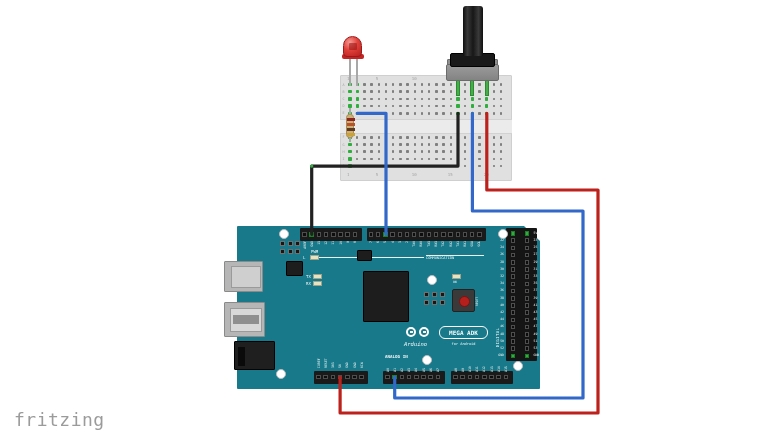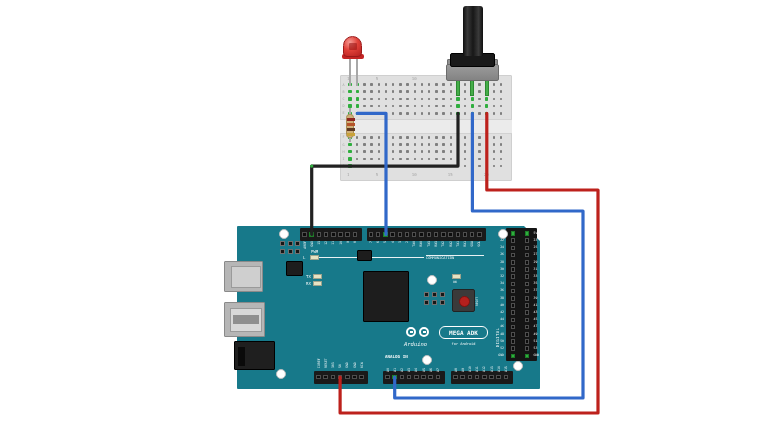--- a/index.html
+++ b/index.html
@@ -541,13 +541,14 @@
       <div class="abs" style="left: 456px; top: 78px; width: 4px; height: 18px; background: rgb(69, 173, 73); border: 0.5px solid rgb(44, 138, 49);"></div>
       <div class="abs" style="left: 470.4px; top: 78px; width: 4px; height: 18px; background: rgb(69, 173, 73); border: 0.5px solid rgb(44, 138, 49);"></div>
       <div class="abs" style="left: 484.8px; top: 78px; width: 4px; height: 18px; background: rgb(69, 173, 73); border: 0.5px solid rgb(44, 138, 49);"></div>
       <div class="abs" style="left: 447px; top: 59px; width: 9px; height: 8px; background: rgb(143, 143, 143); border: 0.5px solid rgb(111, 111, 111); border-radius: 1px;"></div>
       <div class="abs" style="left: 489px; top: 59px; width: 9px; height: 8px; background: rgb(143, 143, 143); border: 0.5px solid rgb(111, 111, 111); border-radius: 1px;"></div>
       <div class="abs" style="left: 446px; top: 64px; width: 53px; height: 17px; background: linear-gradient(rgb(156, 156, 156), rgb(131, 131, 131)); border: 0.6px solid rgb(107, 107, 107); border-radius: 2px;"></div>
       <div class="abs" style="left: 450px; top: 52.5px; width: 45px; height: 14px; background: rgb(25, 25, 25); border-radius: 2px; border: 0.5px solid rgb(0, 0, 0);"></div>
       <div class="abs" style="left: 462.5px; top: 6px; width: 20px; height: 50px; background: linear-gradient(90deg, rgb(15, 15, 15) 0%, rgb(58, 58, 58) 22%, rgb(23, 23, 23) 50%, rgb(58, 58, 58) 78%, rgb(15, 15, 15) 100%); border-radius: 3px 3px 0px 0px;"></div>
     </div>
 
+  <div id="fritzing-logo">fritzing</div>
 </div>
 
 </body></html>

